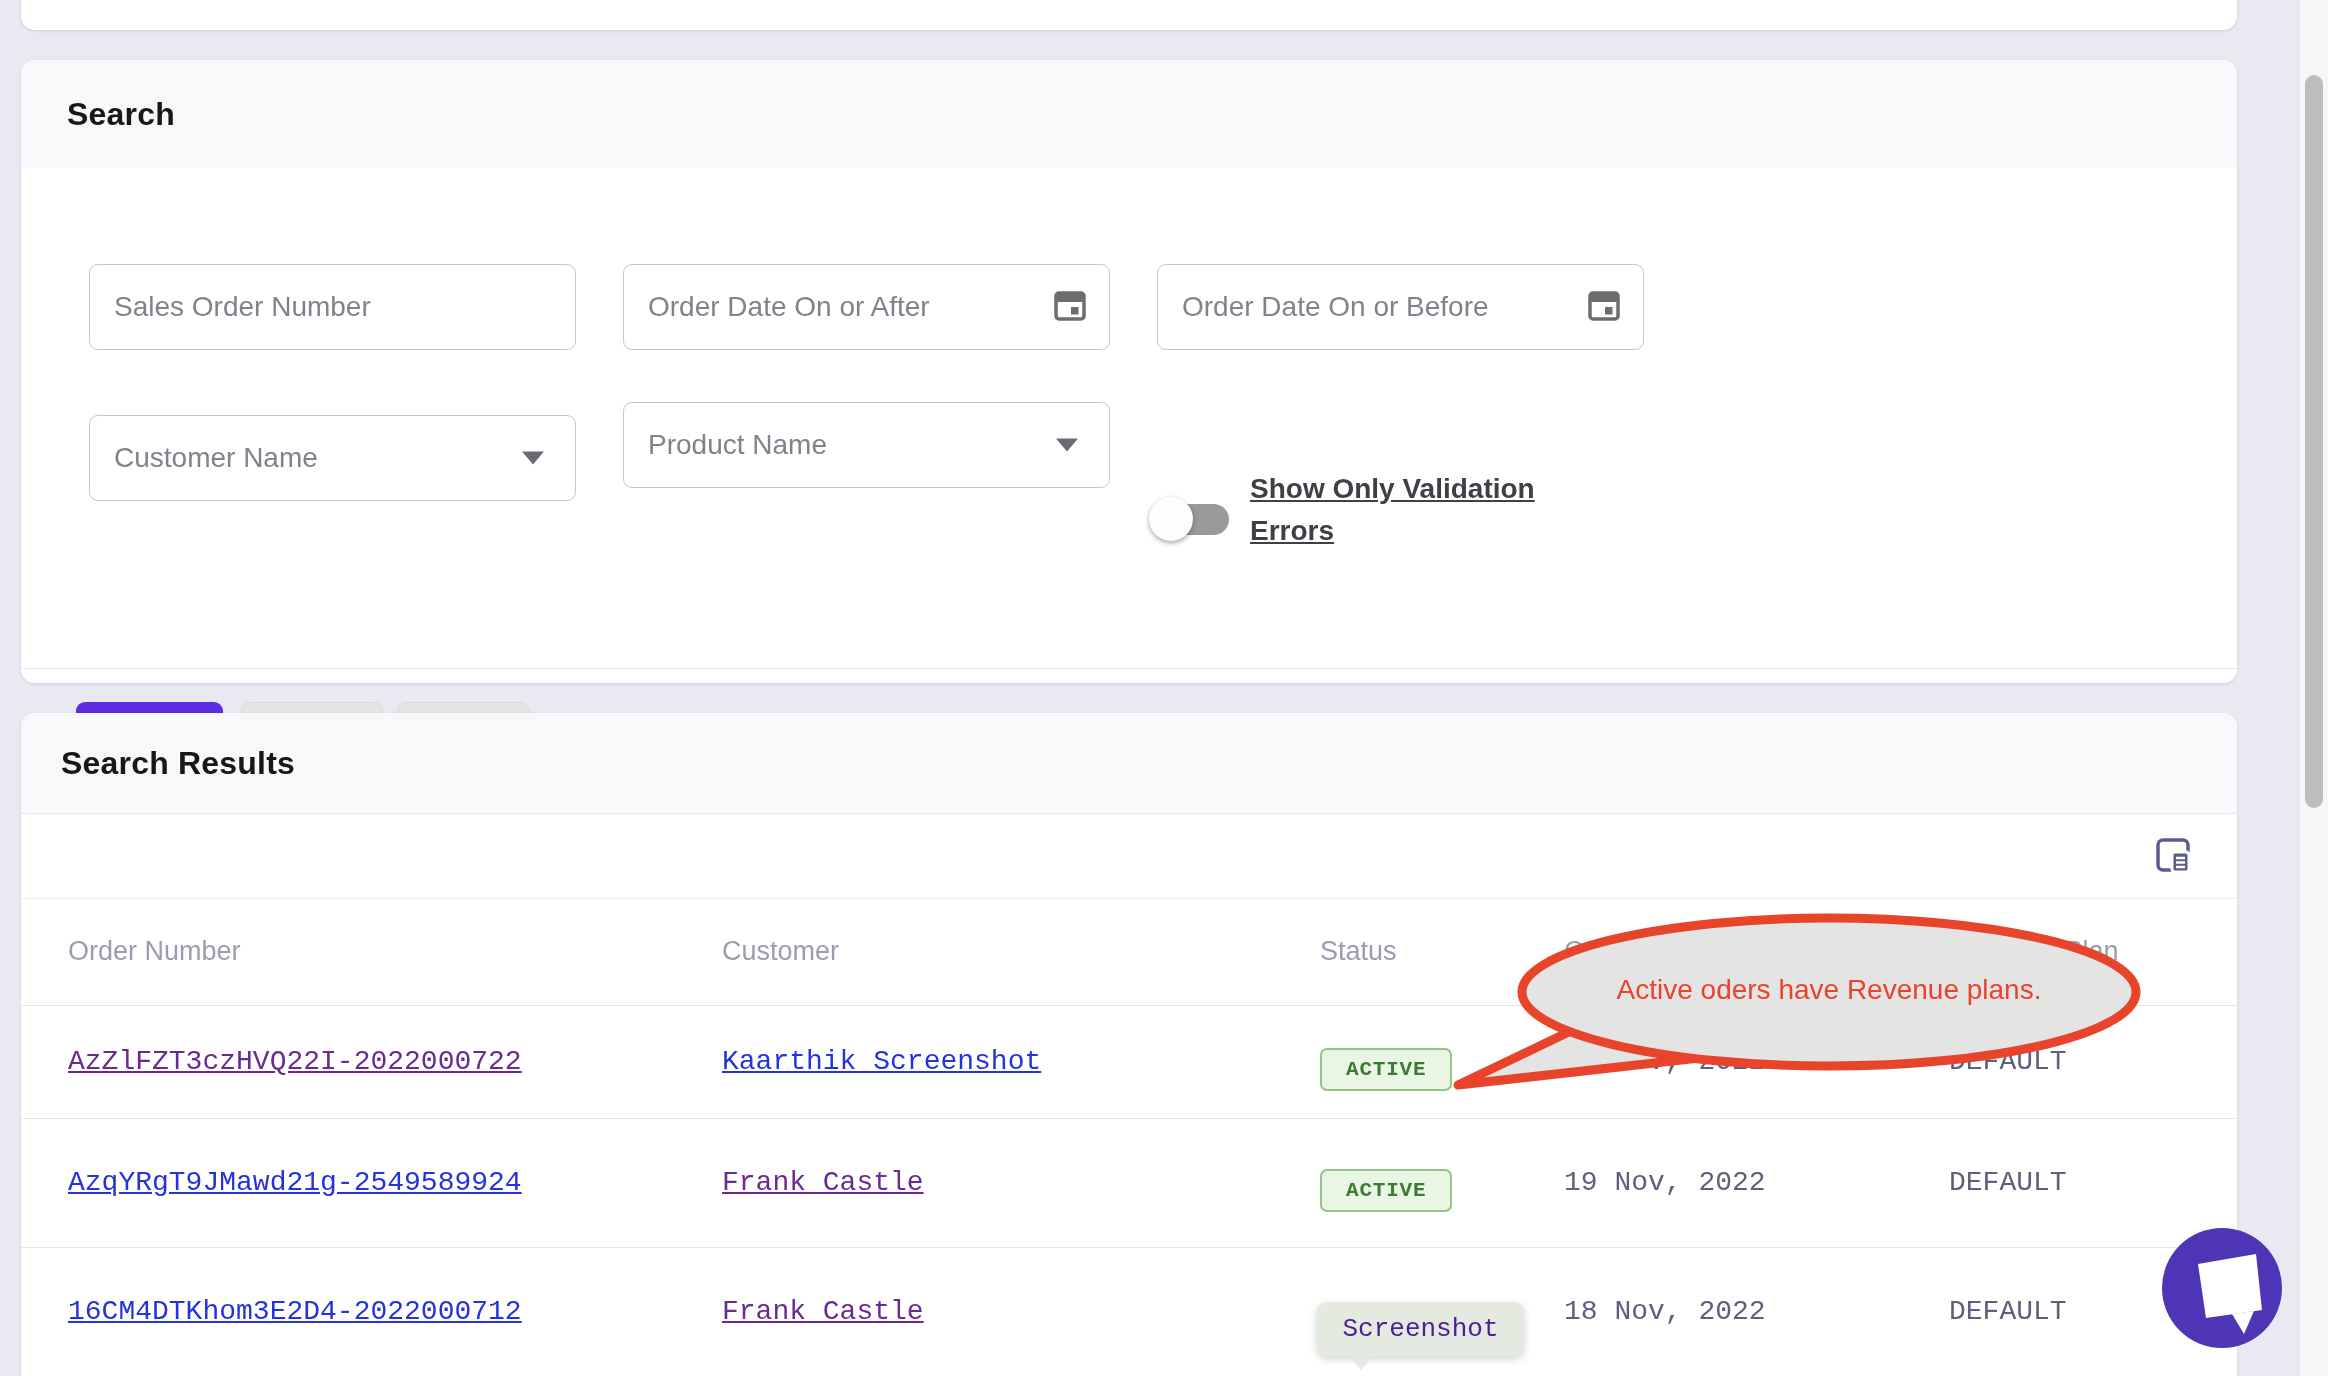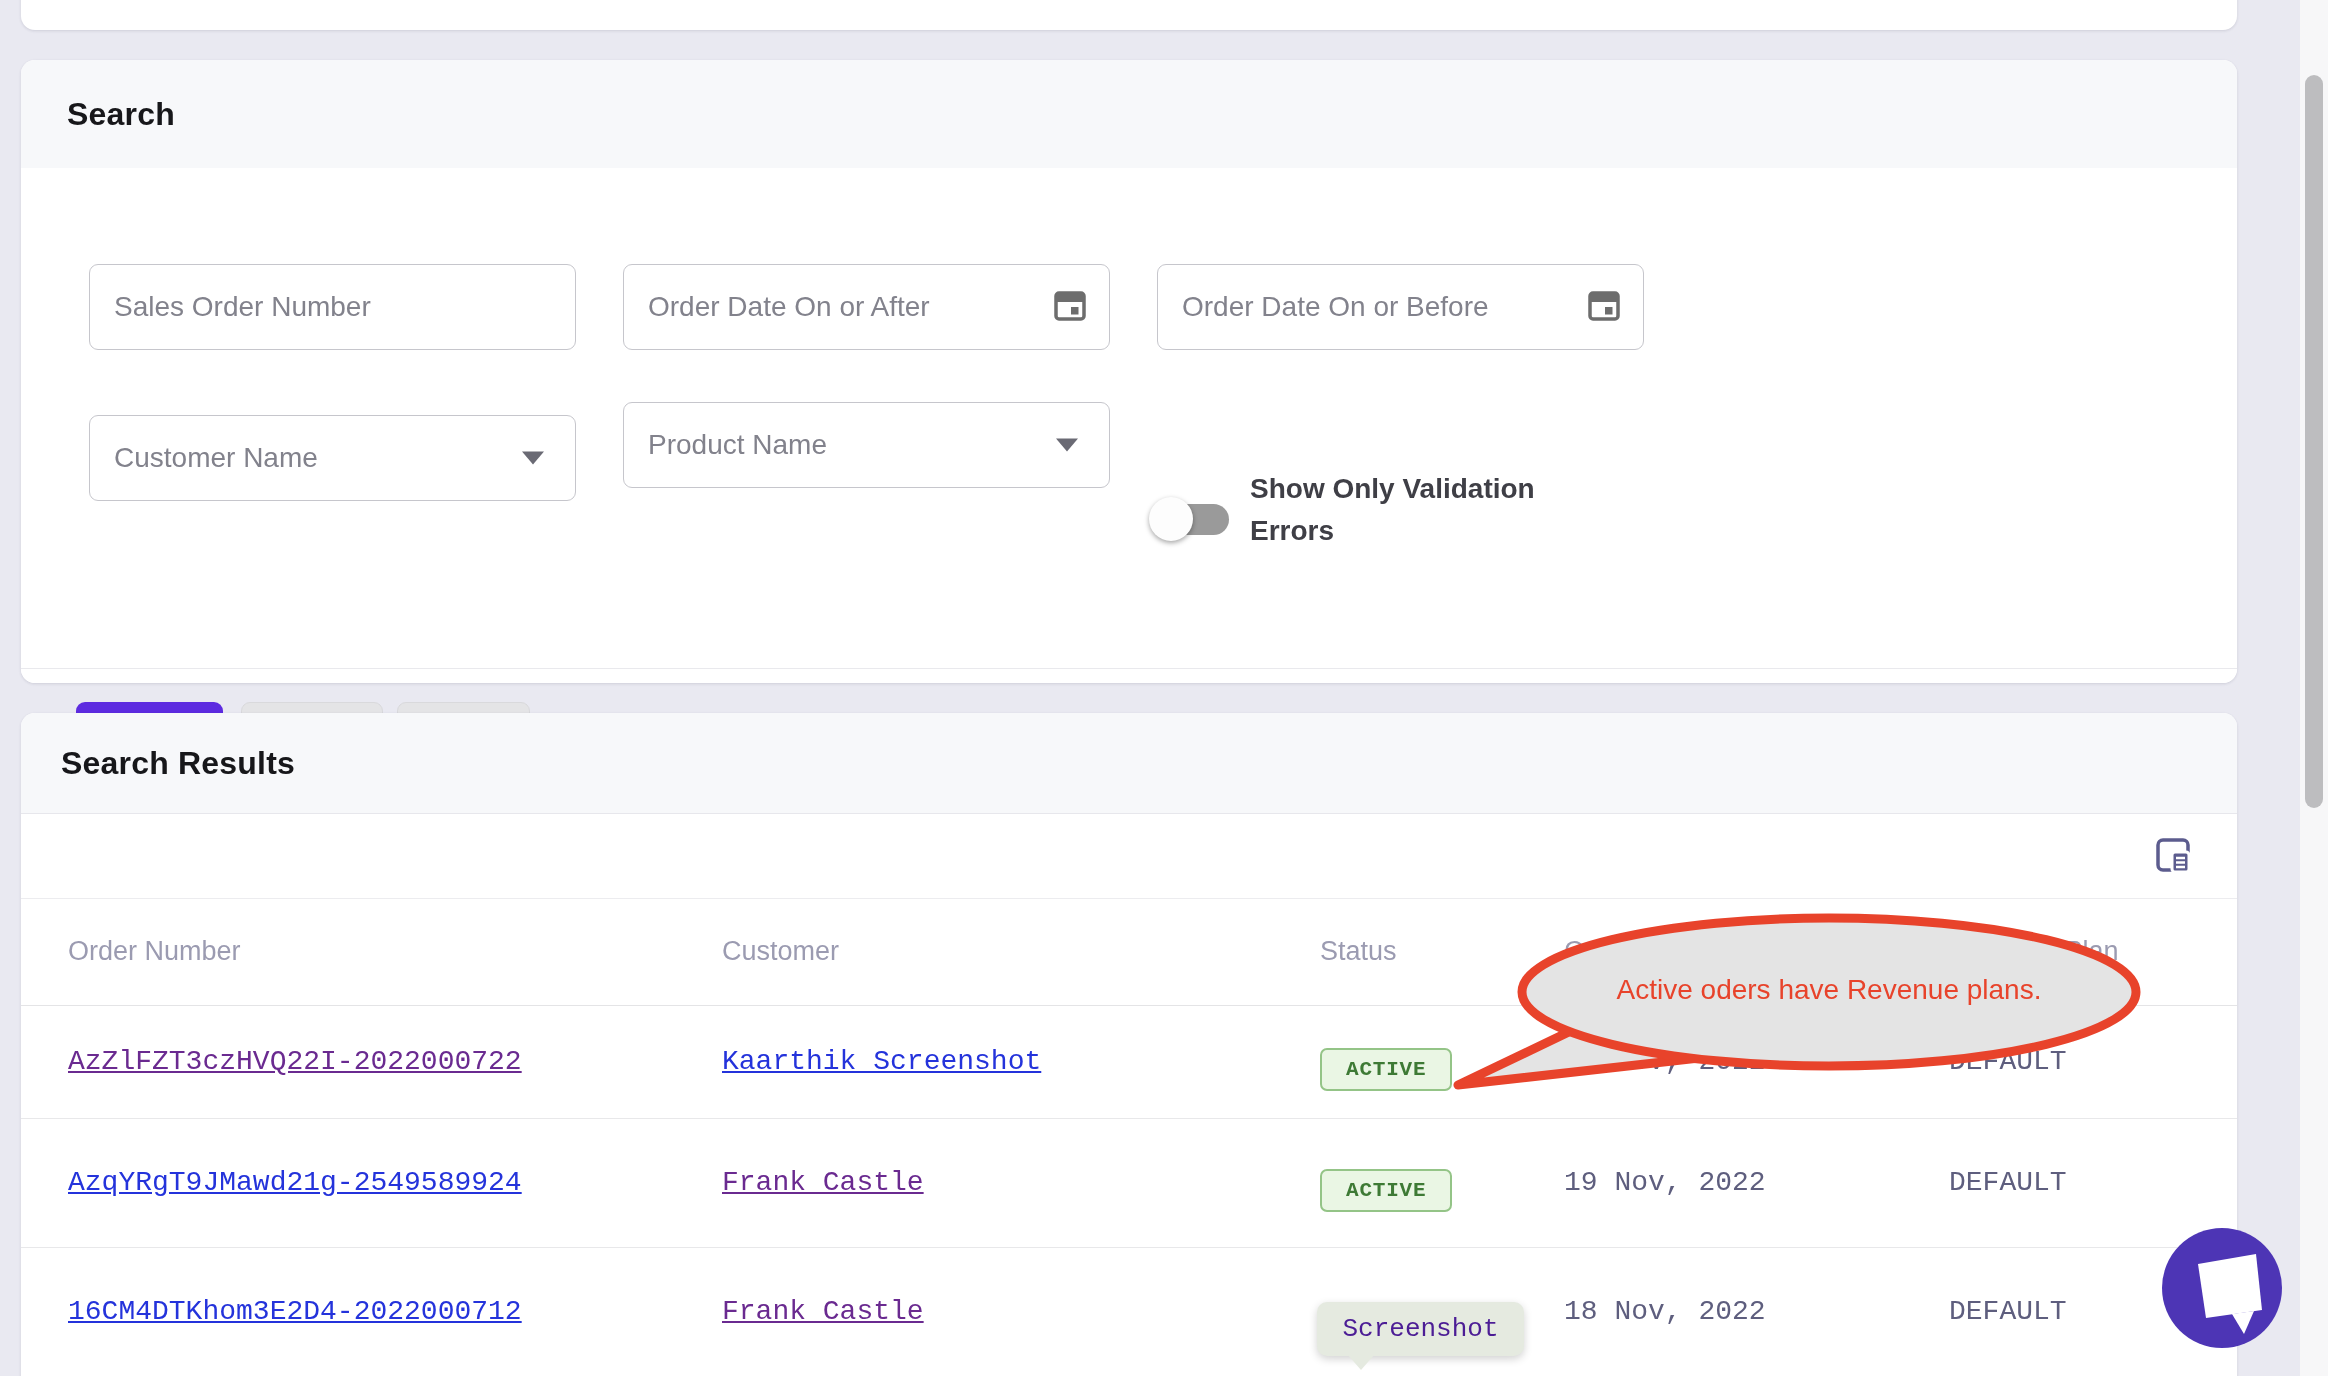--- a/index.html
+++ b/index.html
@@ -50,21 +50,21 @@
   }
 
   .toggle{position:absolute;left:1128px;top:327px;width:80px;height:48px;cursor:pointer;}
   .toggle-track{position:absolute;left:6px;top:9px;width:74px;height:31px;border-radius:16px;background:#9a9a9a;}
   .toggle-thumb{
     position:absolute;left:0;top:2px;width:44px;height:44px;border-radius:50%;
     background:#fdfdfd;box-shadow:0 2px 5px rgba(0,0,0,.35);
   }
   .toggle-label{
     position:absolute;left:1229px;top:300px;width:310px;
-    font-size:28px;font-weight:600;color:#3f3f46;line-height:42px;
+    font-size:28px;font-weight:600;color:#3f3f46;line-height:42px;text-decoration:underline;
   }
 
   .sp-divider{position:absolute;left:0;right:0;top:500px;border-top:1px solid #e9e9ed;}
 
   .btn{
     position:absolute;top:534px;height:59px;border:none;border-radius:9px;
     font-family:"Liberation Sans","DejaVu Sans",sans-serif;font-size:28px;cursor:pointer;
   }
   .btn-search{left:55px;width:147px;background:#5d2be0;color:#ffffff;font-weight:500;}
   .btn-grey{background:#e4e4e6;border:1px solid #d9d9dc;color:#1e1e22;}

